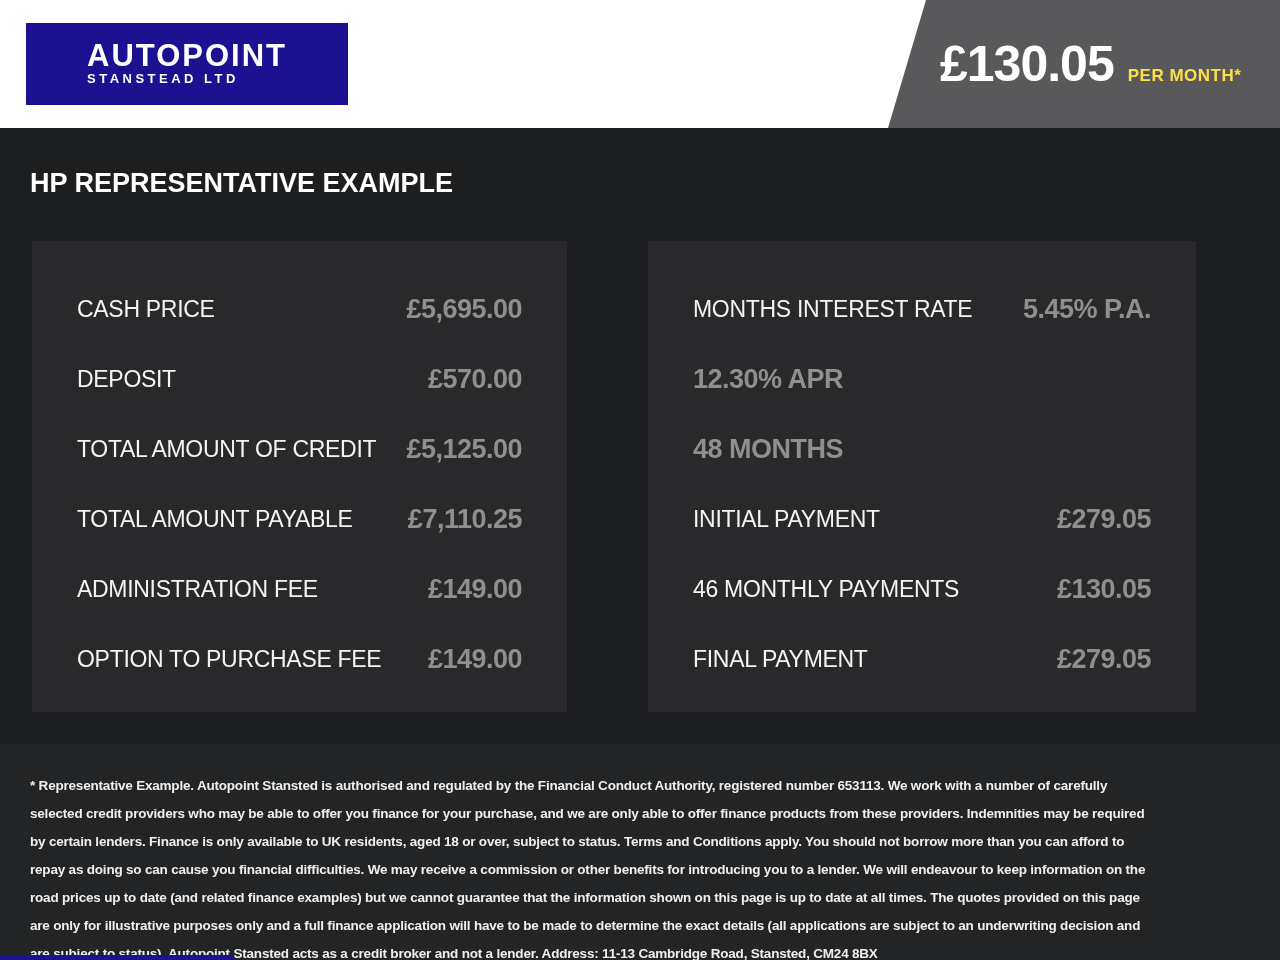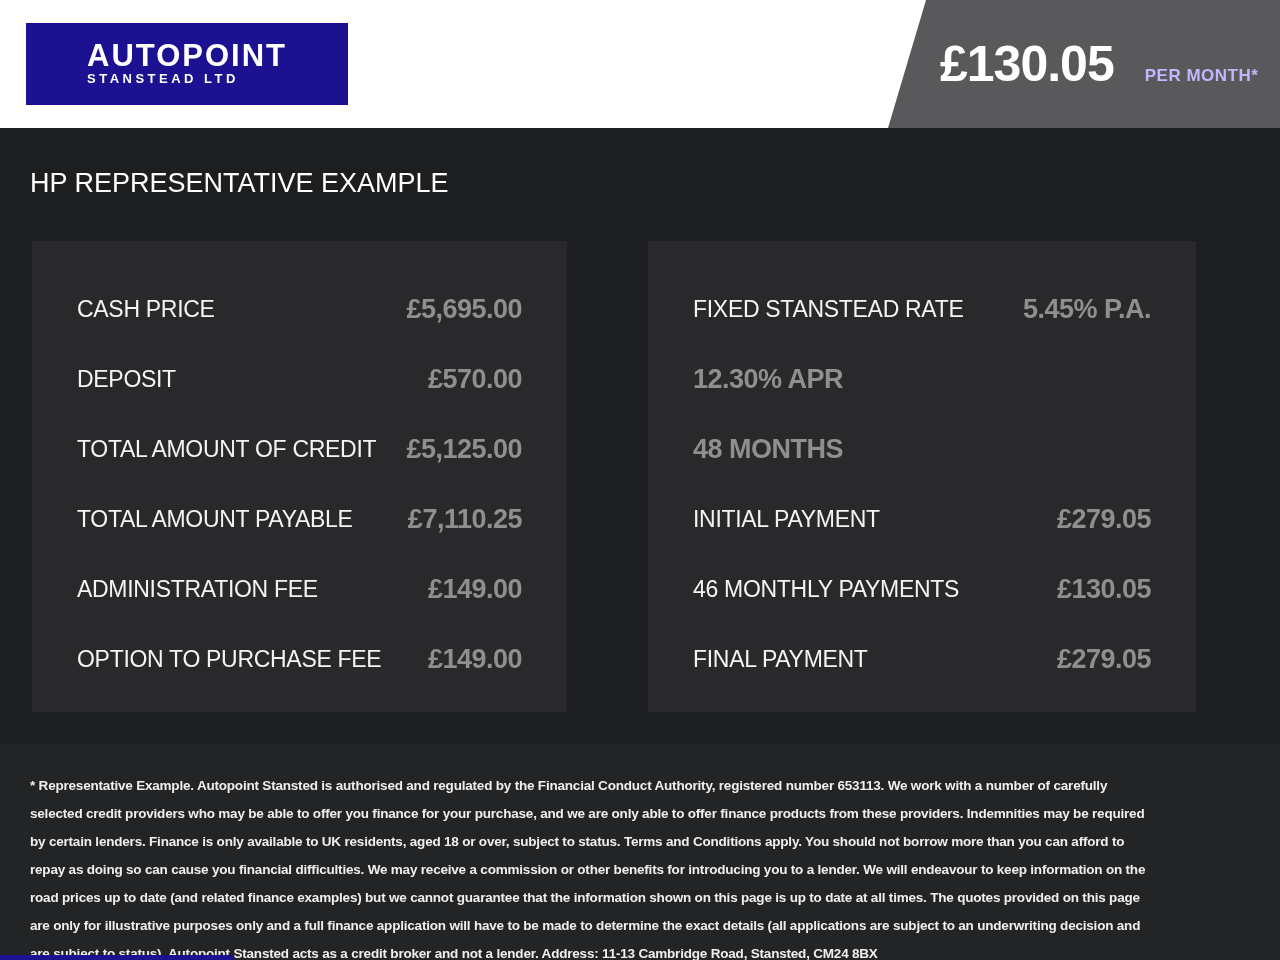--- a/index.html
+++ b/index.html
@@ -46,32 +46,32 @@
     display:flex;align-items:center;
   }
   .price-line{
     display:flex;align-items:baseline;margin-left:52px;
   }
   .price-amount{
     color:#fff;font-weight:700;font-size:50px;letter-spacing:-1px;
     white-space:nowrap;
   }
   .price-suffix{
-    color:#c4b5fd;font-weight:700;font-size:17px;letter-spacing:.5px;
-    margin-left:31px;white-space:nowrap;
+    color:#fde047;font-weight:700;font-size:17px;letter-spacing:.5px;
+    margin-left:14px;white-space:nowrap;
   }
 
   
   .main{
     position:absolute;left:0;top:128px;width:1280px;height:616px;
     background:var(--page-bg);
   }
   .page-title{
     position:absolute;left:30px;top:40px;
-    color:#fff;font-weight:400;font-size:27px;letter-spacing:0;
+    color:#fff;font-weight:700;font-size:27px;letter-spacing:0;
     white-space:nowrap;
   }
   .panel{
     position:absolute;top:113px;height:471px;
     background:var(--panel-bg);
     display:flex;flex-direction:column;justify-content:flex-start;
     padding:33px 45px 0 45px;
   }
   .panel-left{left:32px;width:535px;}
   .panel-right{left:648px;width:548px;}
@@ -145,21 +145,21 @@
       <span class="value">£149.00</span>
     </div>
     <div class="row">
       <span class="label">OPTION TO PURCHASE FEE</span>
       <span class="value">£149.00</span>
     </div>
   </div>
 
   <div class="panel panel-right">
     <div class="row">
-      <span class="label">FIXED STANSTEAD RATE</span>
+      <span class="label">MONTHS INTEREST RATE</span>
       <span class="value">5.45% P.A.</span>
     </div>
     <div class="row">
       <span class="value">12.30% APR</span>
     </div>
     <div class="row">
       <span class="value">48 MONTHS</span>
     </div>
     <div class="row">
       <span class="label">INITIAL PAYMENT</span>

